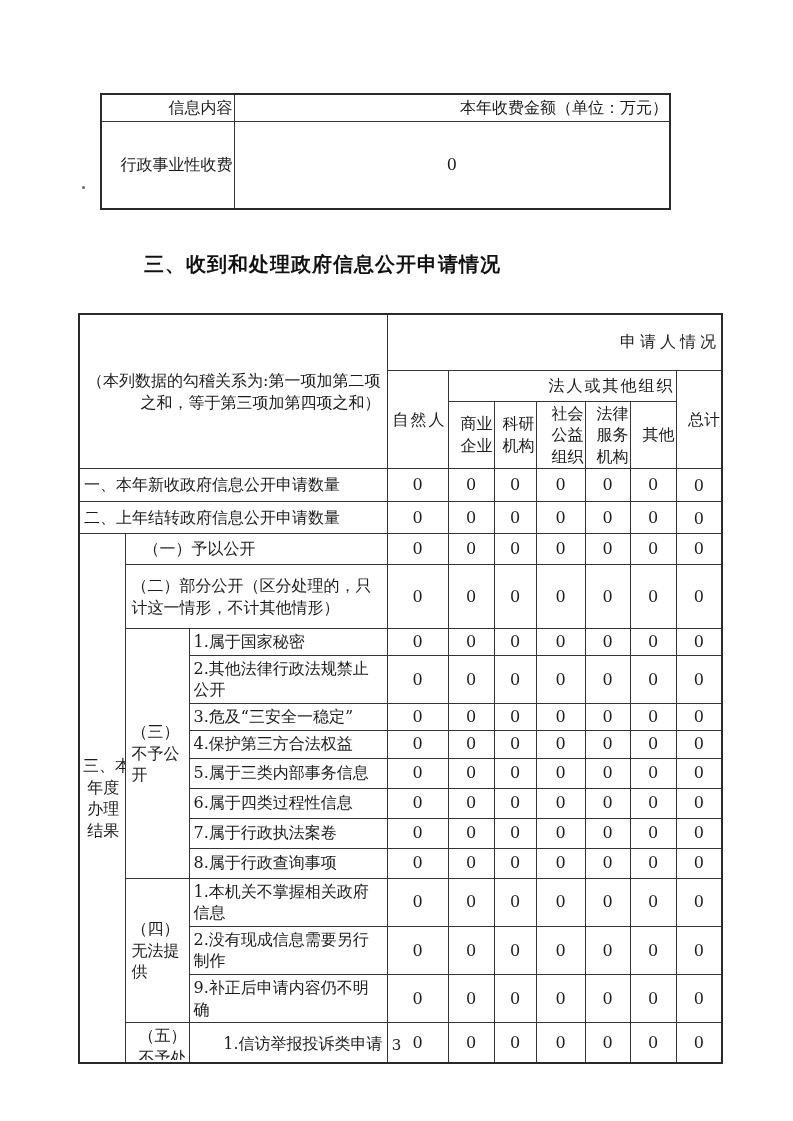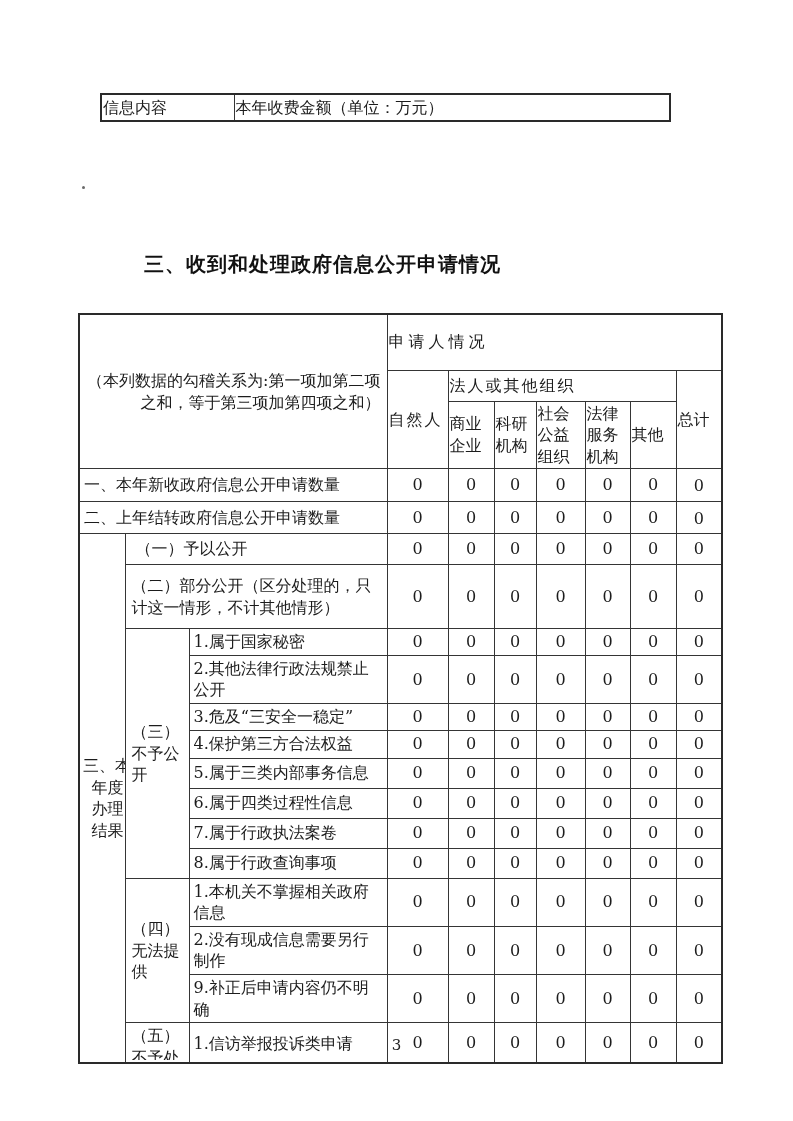--- a/index.html
+++ b/index.html
@@ -18,32 +18,32 @@
     background:#fff;
   }
   table.doc-table td{
     border:1px solid #353535;
     font-size:16px;
     line-height:1.35;
     vertical-align:middle;
     overflow:hidden;
   }
   table.doc-table{border:2px solid #2a2a2a;}
-  .c{text-align:left;}
+  .c{text-align:right;}
   .lbl{text-align:left;padding:2px 4px;}
   .grp{text-align:left;padding:2px 2px 2px 6px;}
   .corner{text-align:right;padding:2px 6px;font-size:16px;}
   .v{font-size:15px;text-align:center;}
   .vtop{vertical-align:top;padding-top:3px;}
   .axis{
-    text-align:right;padding:2px 1px 2px 3px;
+    text-align:center;padding:2px 1px 2px 3px;
     font-size:14px;white-space:pre;line-height:1.5;
     vertical-align:middle;
   }
-  .top-clip{vertical-align:top;}
+  .top-clip{vertical-align:top;text-align:right;}
   .clip{max-height:35px;overflow:hidden;}
   .fees{left:100px;top:93px;width:569px;}
   .fees td{font-size:16px;}
   .main{left:78px;top:313px;width:643px;}
   .heading{
     position:absolute;left:144px;top:251px;margin:0;
     font-family:"DejaVu Sans","Liberation Sans",sans-serif;
     font-size:20px;font-weight:700;color:#111;
     letter-spacing:1px;
   }
@@ -65,20 +65,24 @@
 
   <table class="doc-table fees">
     <colgroup>
         <col style="width:133px">
         <col style="width:436px">
       </colgroup>
     <tbody>
         <tr style="height:27px">
       <td class="c">信息内容</td>
       <td class="c">本年收费金额（单位：万元）</td>
+    </tr>
+    <tr style="height:88px">
+      <td class="c">行政事业性收费</td>
+      <td class="c v">0</td>
     </tr>
   </tbody>
     </table>
 
   <div class="stray"></div>
 
   <h2 class="heading">三、收到和处理政府信息公开申请情况</h2>
 
   <table class="doc-table main">
     <colgroup>
@@ -132,21 +136,21 @@
       <td class="v">0</td>
       <td class="v">0</td>
       <td class="v vtop">0</td>
     </tr>
 
     <tr style="height:31px">
       <td rowspan="14" class="axis">三、本
 年度
 办理
 结果</td>
-      <td colspan="2" class="grp" style="padding-left:10px">（一）予以公开</td>
+      <td colspan="2" class="grp" style="padding-left:18px">（一）予以公开</td>
       <td class="v">0</td>
       <td class="v">0</td>
       <td class="v">0</td>
       <td class="v">0</td>
       <td class="v">0</td>
       <td class="v">0</td>
       <td class="v">0</td>
     </tr>
 
     <tr style="height:64px">

